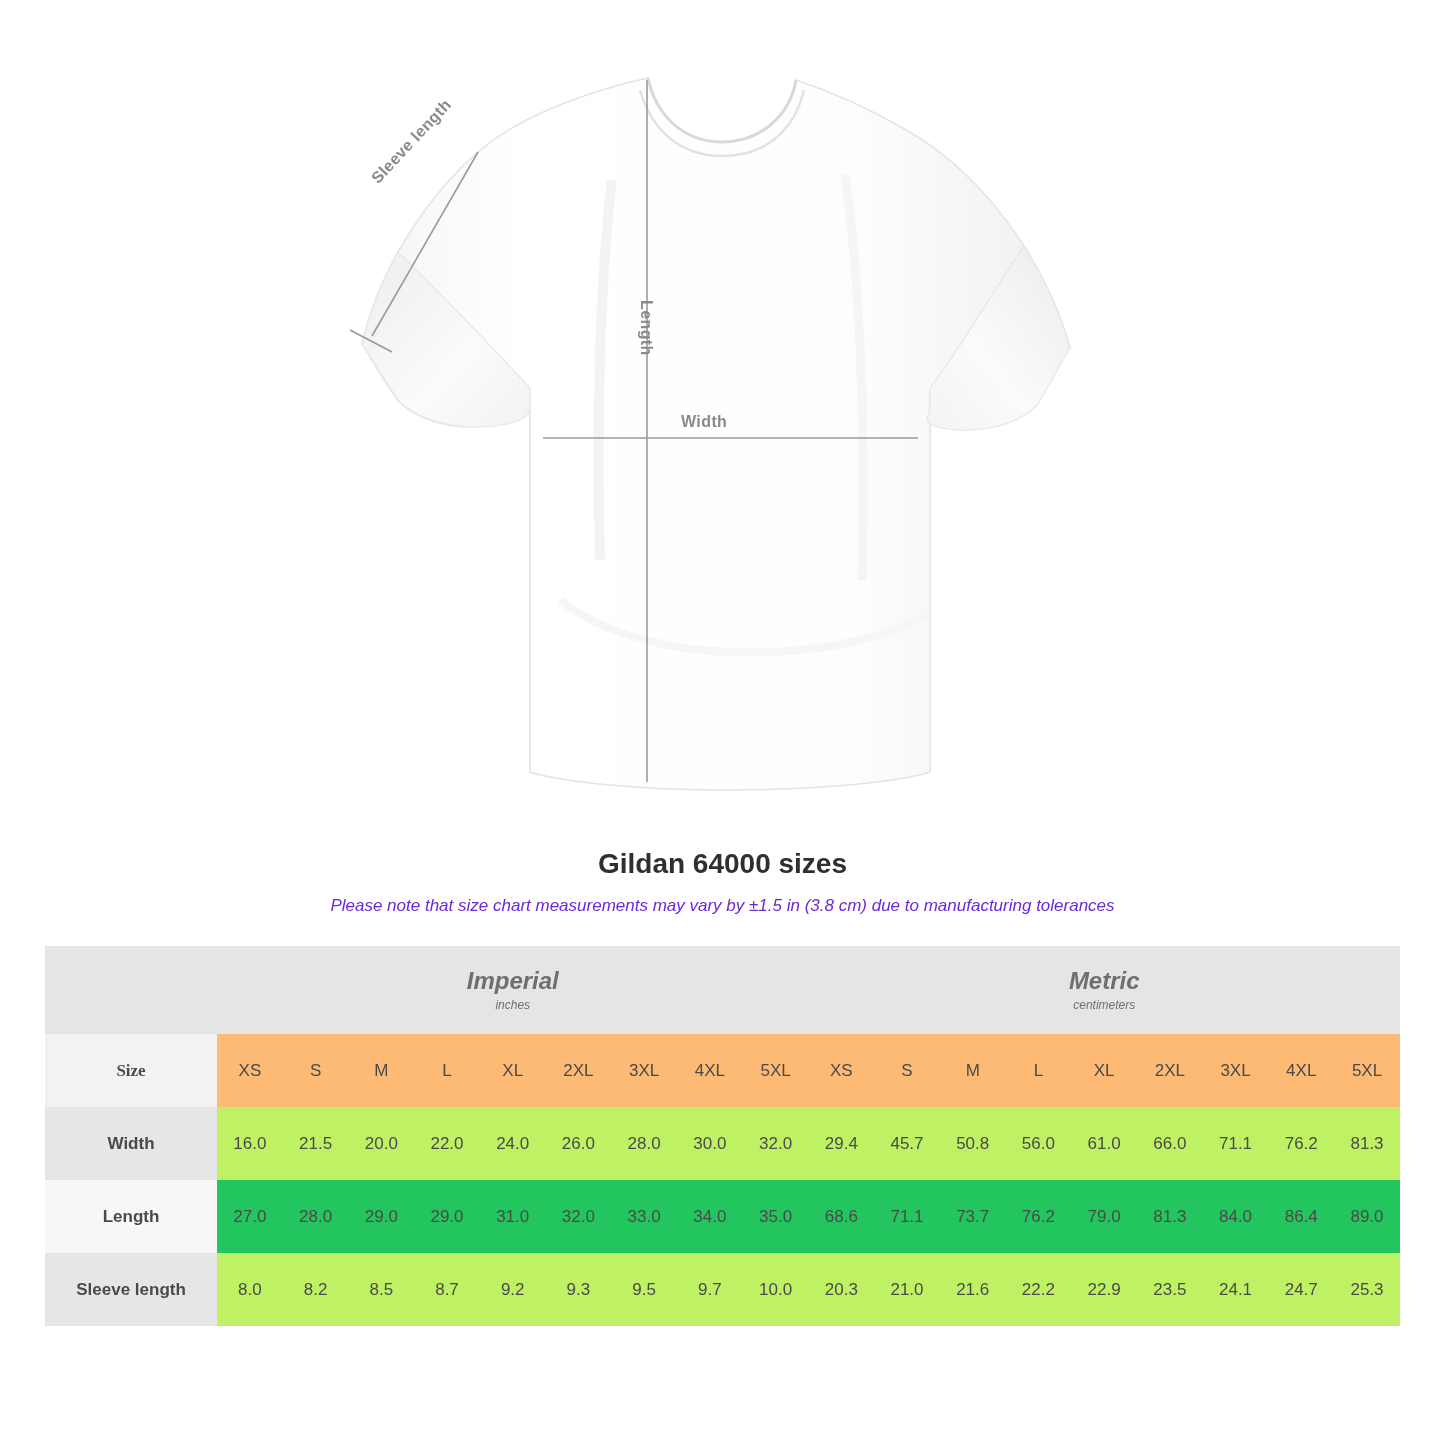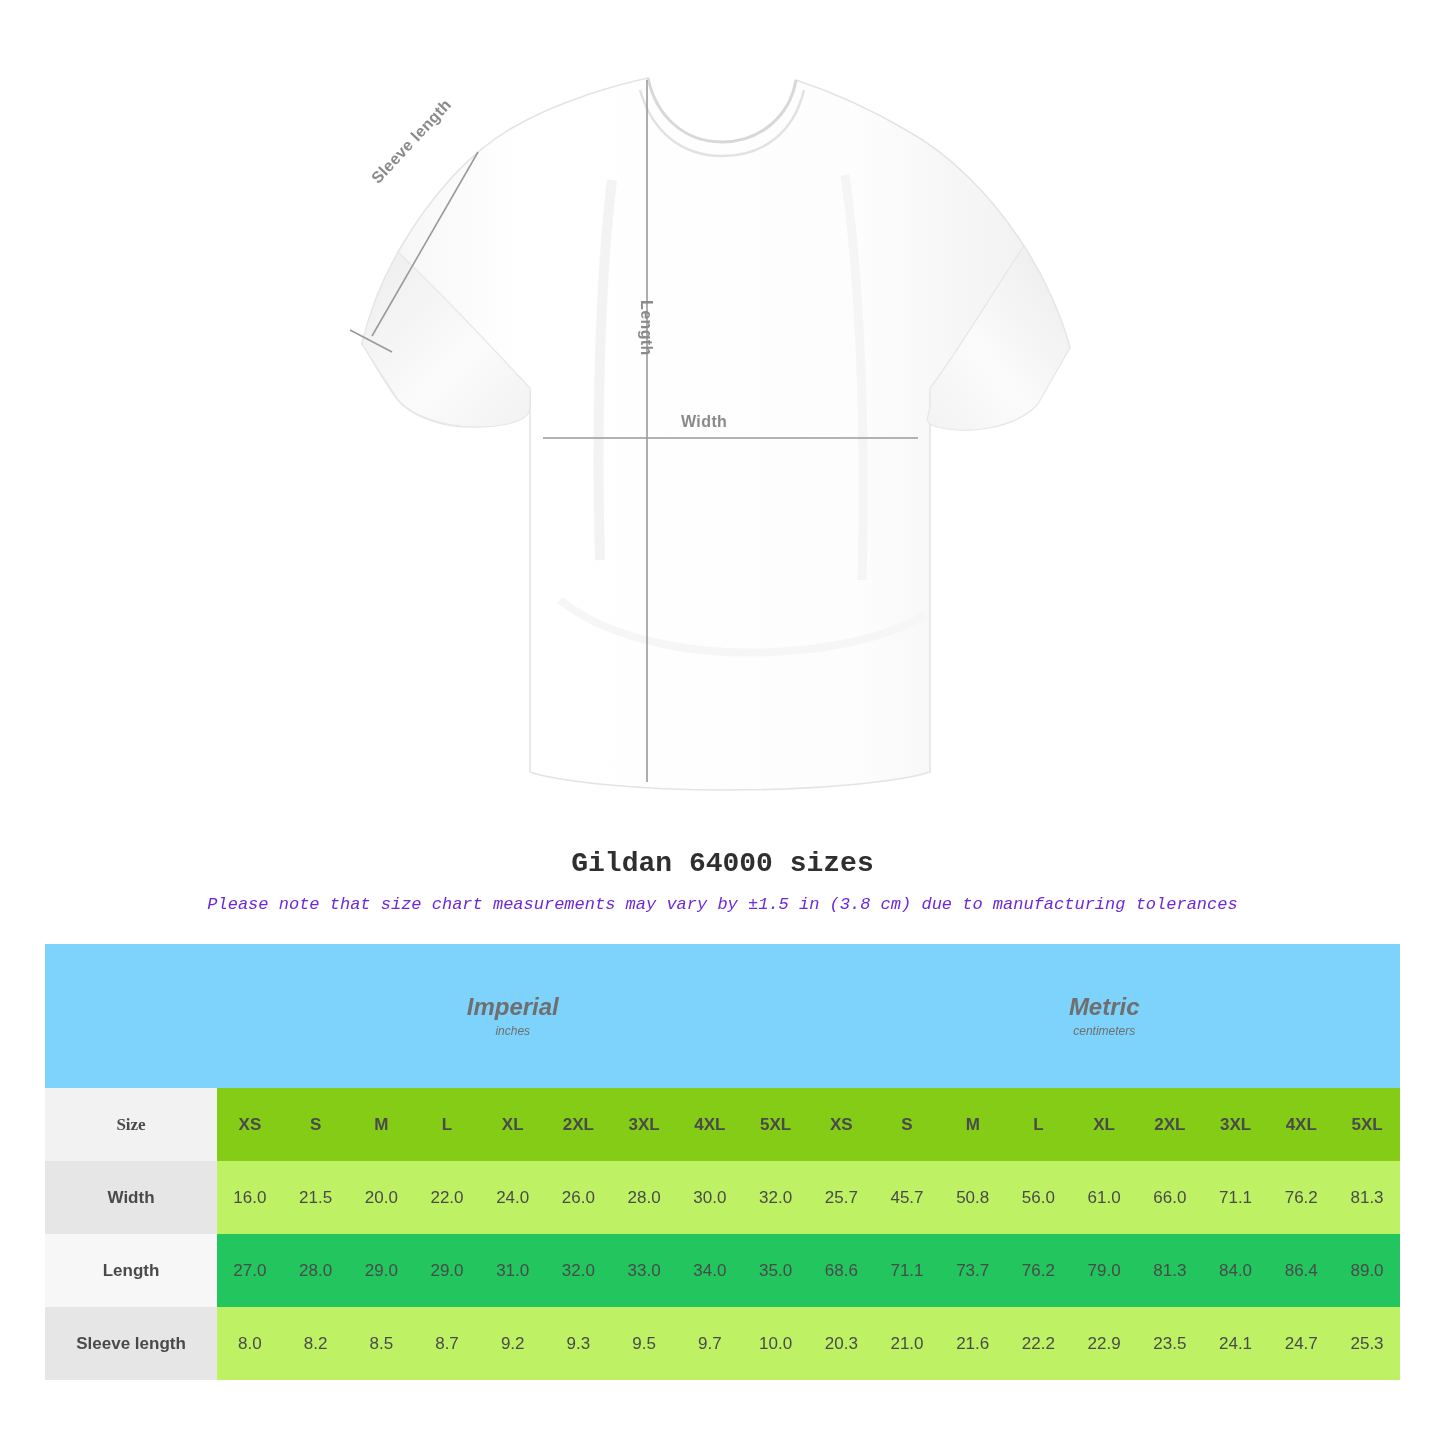--- a/index.html
+++ b/index.html
@@ -51,21 +51,20 @@
   .label-width {
     left: 681px;
     top: 413px;
     font-size: 16px;
   }
 
   
   .title-block {
     text-align: center;
     margin-top: 18px;
-    font-family: Liberation Mono, monospace;
   }
   .chart-title {
     font-size: 28px;
     font-weight: bold;
     color: #2f2f2f;
     margin: 0 0 16px 0;
   }
   .chart-note {
     font-size: 17px;
     font-style: italic;
@@ -84,39 +83,39 @@
   }
   table.size-table td, table.size-table th {
     text-align: center;
     font-size: 17px;
     color: #4a4a4a;
     padding: 0;
     height: 73px;
     border: none;
   }
   .unit-head {
-    background: #7dd3fc;
-    height: 144px;
+    background: #e5e5e5;
+    height: 88px;
   }
   .unit-title {
     font-size: 24px;
     font-style: italic;
     font-weight: bold;
     color: #6f6f6f;
     line-height: 1.25;
   }
   .unit-sub {
     font-size: 12px;
     font-style: italic;
     color: #6f6f6f;
     line-height: 1.5;
   }
   .row-sizes td {
-    background: #84cc16;
-    font-weight: bold;
+    background: #fdba74;
+    font-weight: normal;
     font-size: 18px;
     color: #3d3d3d;
   }
   .row-sizes td.rowlabel {
     background: #f2f2f2;
     font-family: Liberation Serif, serif;
   }
   .row-alt td {
     background: #bef264;
   }
@@ -277,21 +276,21 @@
         <td class="rowlabel">Width</td>
         <td>16.0</td>
         <td>21.5</td>
         <td>20.0</td>
         <td>22.0</td>
         <td>24.0</td>
         <td>26.0</td>
         <td>28.0</td>
         <td>30.0</td>
         <td>32.0</td>
-        <td>25.7</td>
+        <td>29.4</td>
         <td>45.7</td>
         <td>50.8</td>
         <td>56.0</td>
         <td>61.0</td>
         <td>66.0</td>
         <td>71.1</td>
         <td>76.2</td>
         <td>81.3</td>
       </tr>
 

